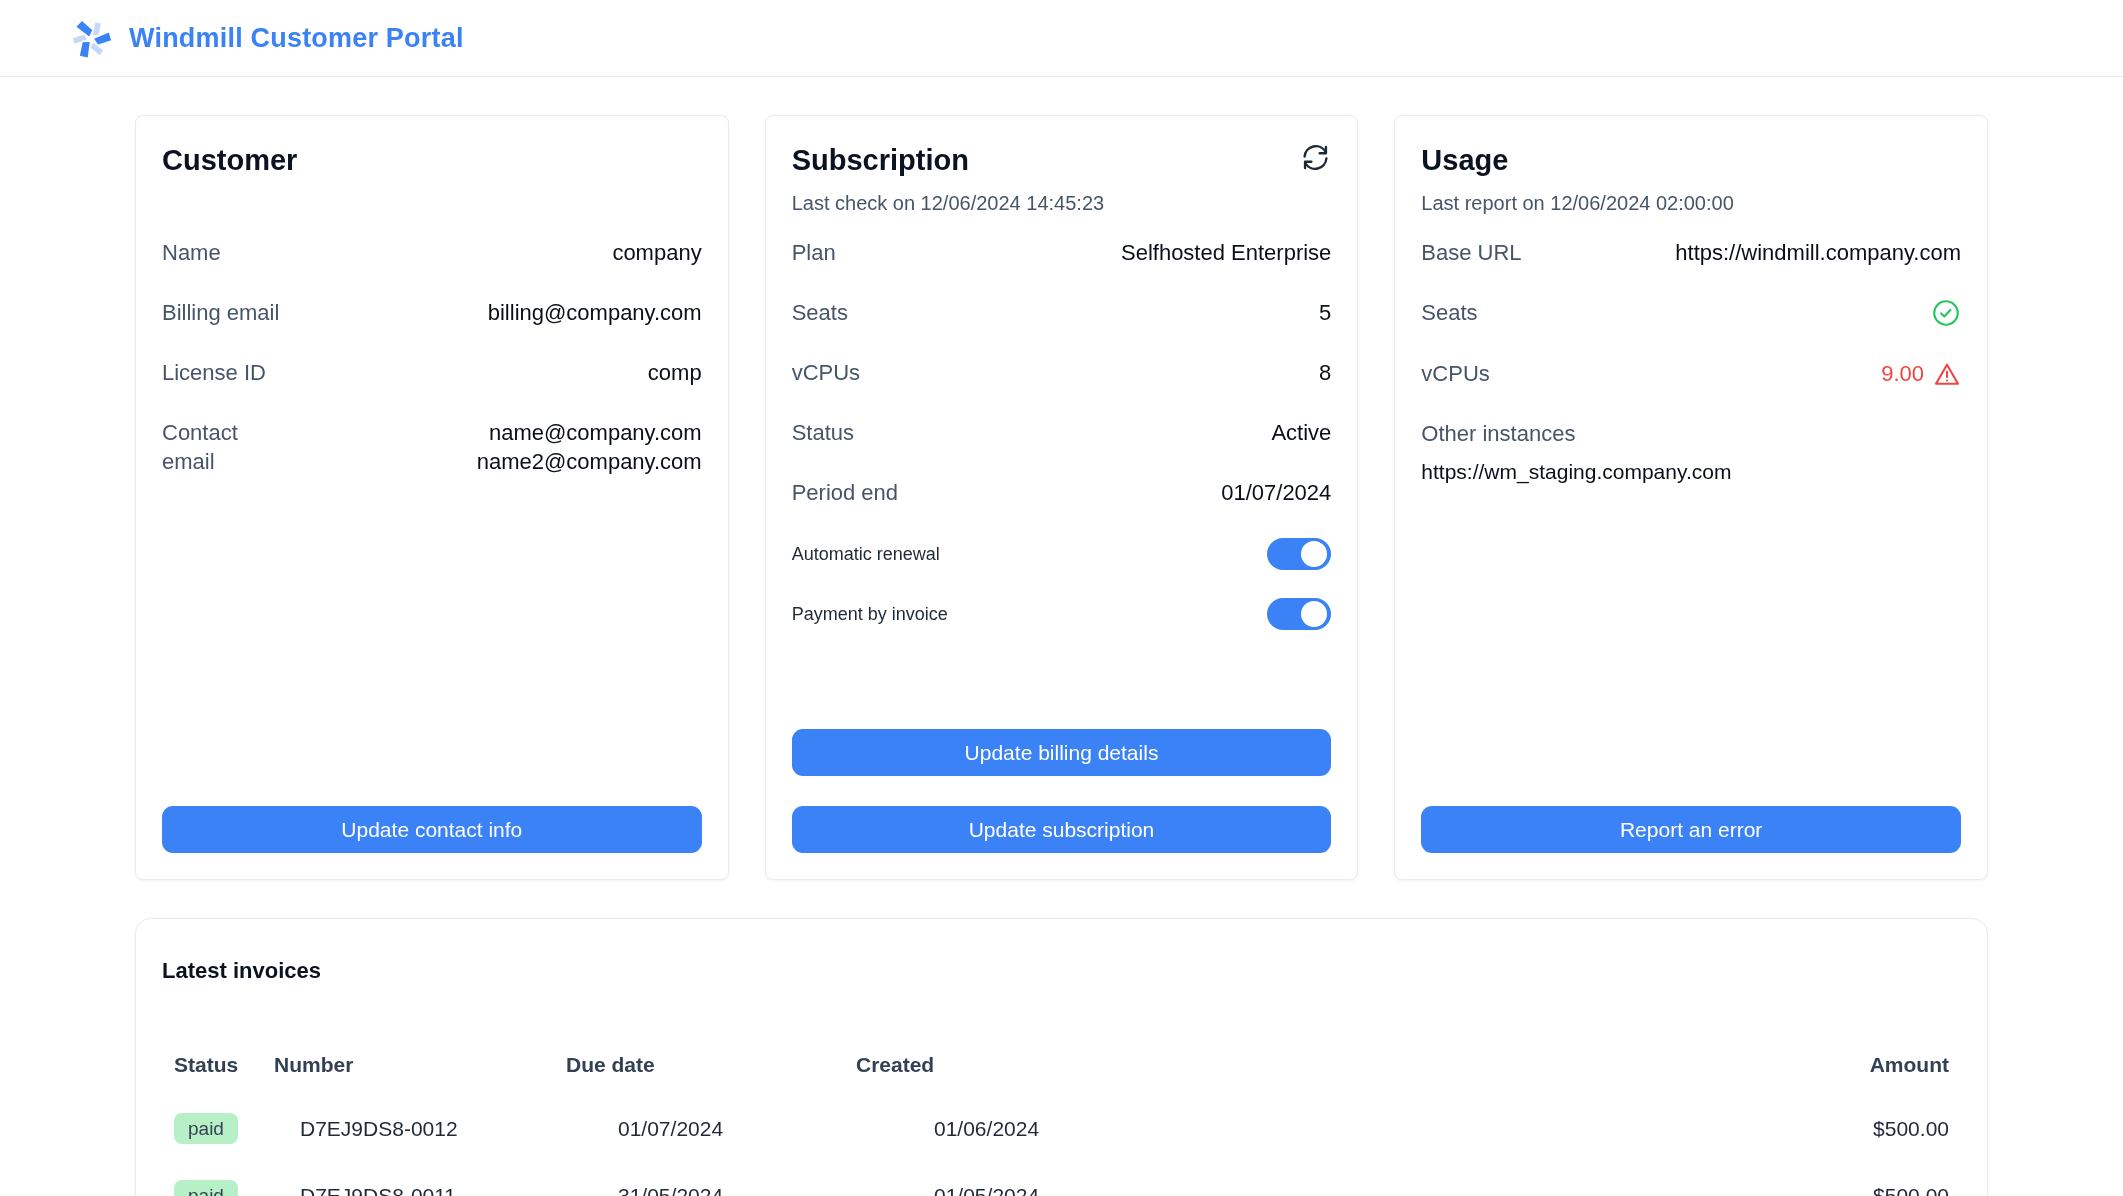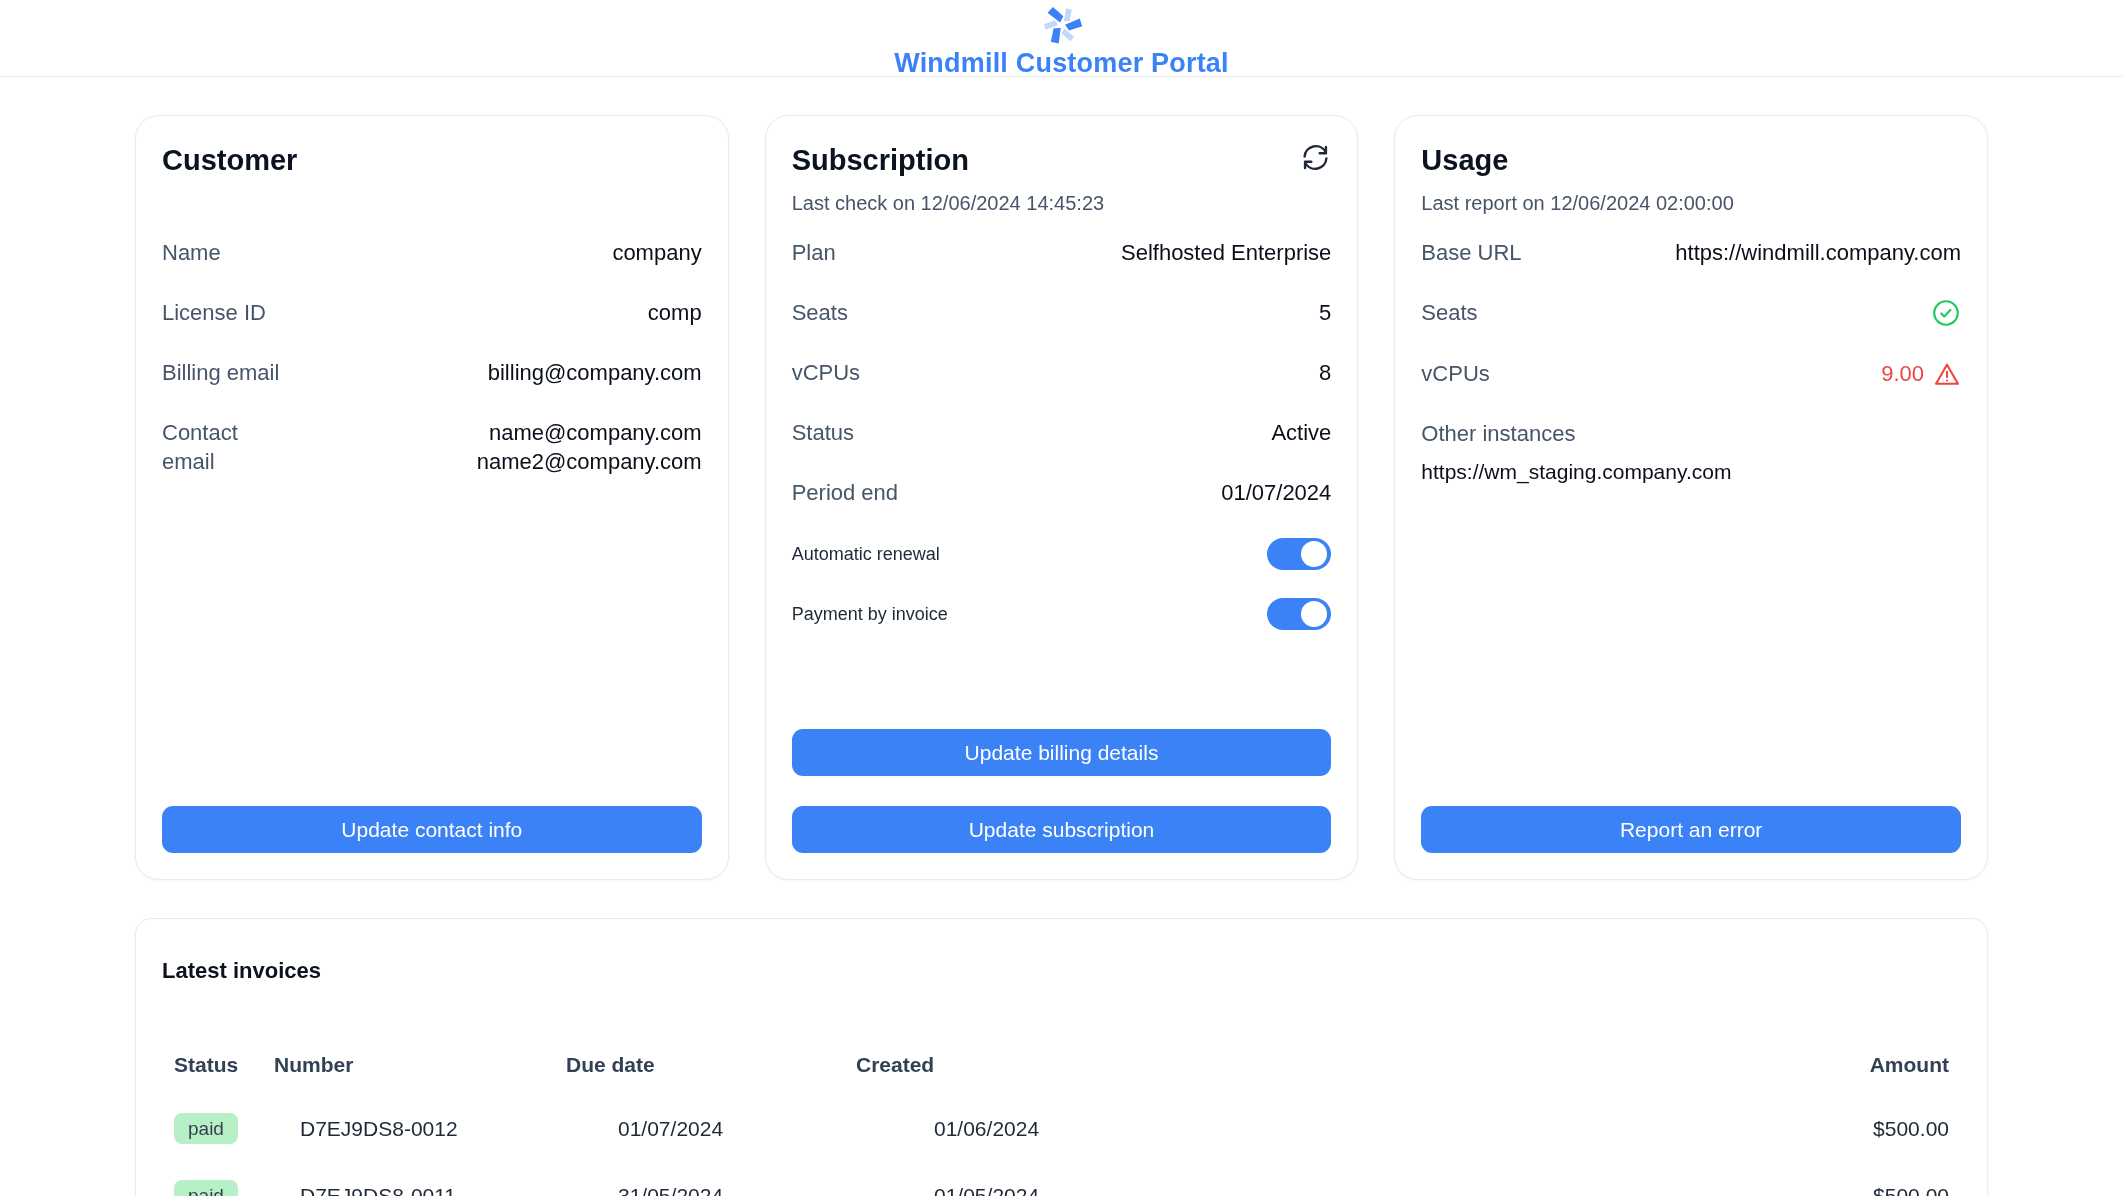--- a/index.html
+++ b/index.html
@@ -1,27 +1,27 @@
 <!DOCTYPE html>
 <html><head>
 <meta charset="utf-8">
 <style>
   html,body{margin:0;padding:0;}
   body{
     width:2123px;height:1196px;overflow:hidden;background:#ffffff;
     font-family:"Liberation Sans", sans-serif;color:#0b1220;
   }
   
-  .topbar{height:77px;border-bottom:1px solid #e8ebef;display:flex;align-items:center;padding:0 102px;box-sizing:border-box;flex-direction:column;}
+  .topbar{height:77px;border-bottom:1px solid #e8ebef;display:flex;align-items:center;padding:0 67px;gap:14px;box-sizing:border-box;}
   .brand-title{color:#3b82f6;font-size:27px;font-weight:700;letter-spacing:.2px;}
   
   .main{padding:38px 135px 0;box-sizing:border-box;}
   .cards{display:grid;grid-template-columns:repeat(3,1fr);gap:36px;}
   .card{
-    background:#fff;border:1px solid #e8ebef;border-radius:24px;
+    background:#fff;border:1px solid #e8ebef;border-radius:8px;
     padding:26px;box-sizing:border-box;height:765px;
     display:flex;flex-direction:column;box-shadow:0 1px 3px rgba(16,24,40,.05);
   }
   .card-head{min-height:96px;}
   .card-head-row{display:flex;justify-content:space-between;align-items:flex-start;}
   .card-title{font-size:29px;font-weight:700;color:#0b1220;line-height:36px;}
   .card-subtitle{font-size:20px;color:#475569;margin-top:12px;line-height:26px;}
   .icon-btn{background:none;border:none;padding:2px;cursor:pointer;line-height:0;}
   
   .row{display:flex;justify-content:space-between;margin-bottom:31px;font-size:22px;line-height:29px;}
@@ -85,26 +85,26 @@
 
     <section class="card">
       <div class="card-head">
         <div class="card-title">Customer</div>
       </div>
       <div class="row">
         <span class="row-label">Name</span>
         <span class="row-value">company</span>
       </div>
       <div class="row">
+        <span class="row-label">Billing email</span>
+        <span class="row-value">billing@company.com</span>
+      </div>
+      <div class="row">
         <span class="row-label">License ID</span>
         <span class="row-value">comp</span>
-      </div>
-      <div class="row">
-        <span class="row-label">Billing email</span>
-        <span class="row-value">billing@company.com</span>
       </div>
       <div class="row">
         <span class="row-label">Contact
 email</span>
         <span class="row-value">name@company.com
 name2@company.com</span>
       </div>
       <div class="btn-stack">
         <button class="btn">Update contact info</button>
       </div>

